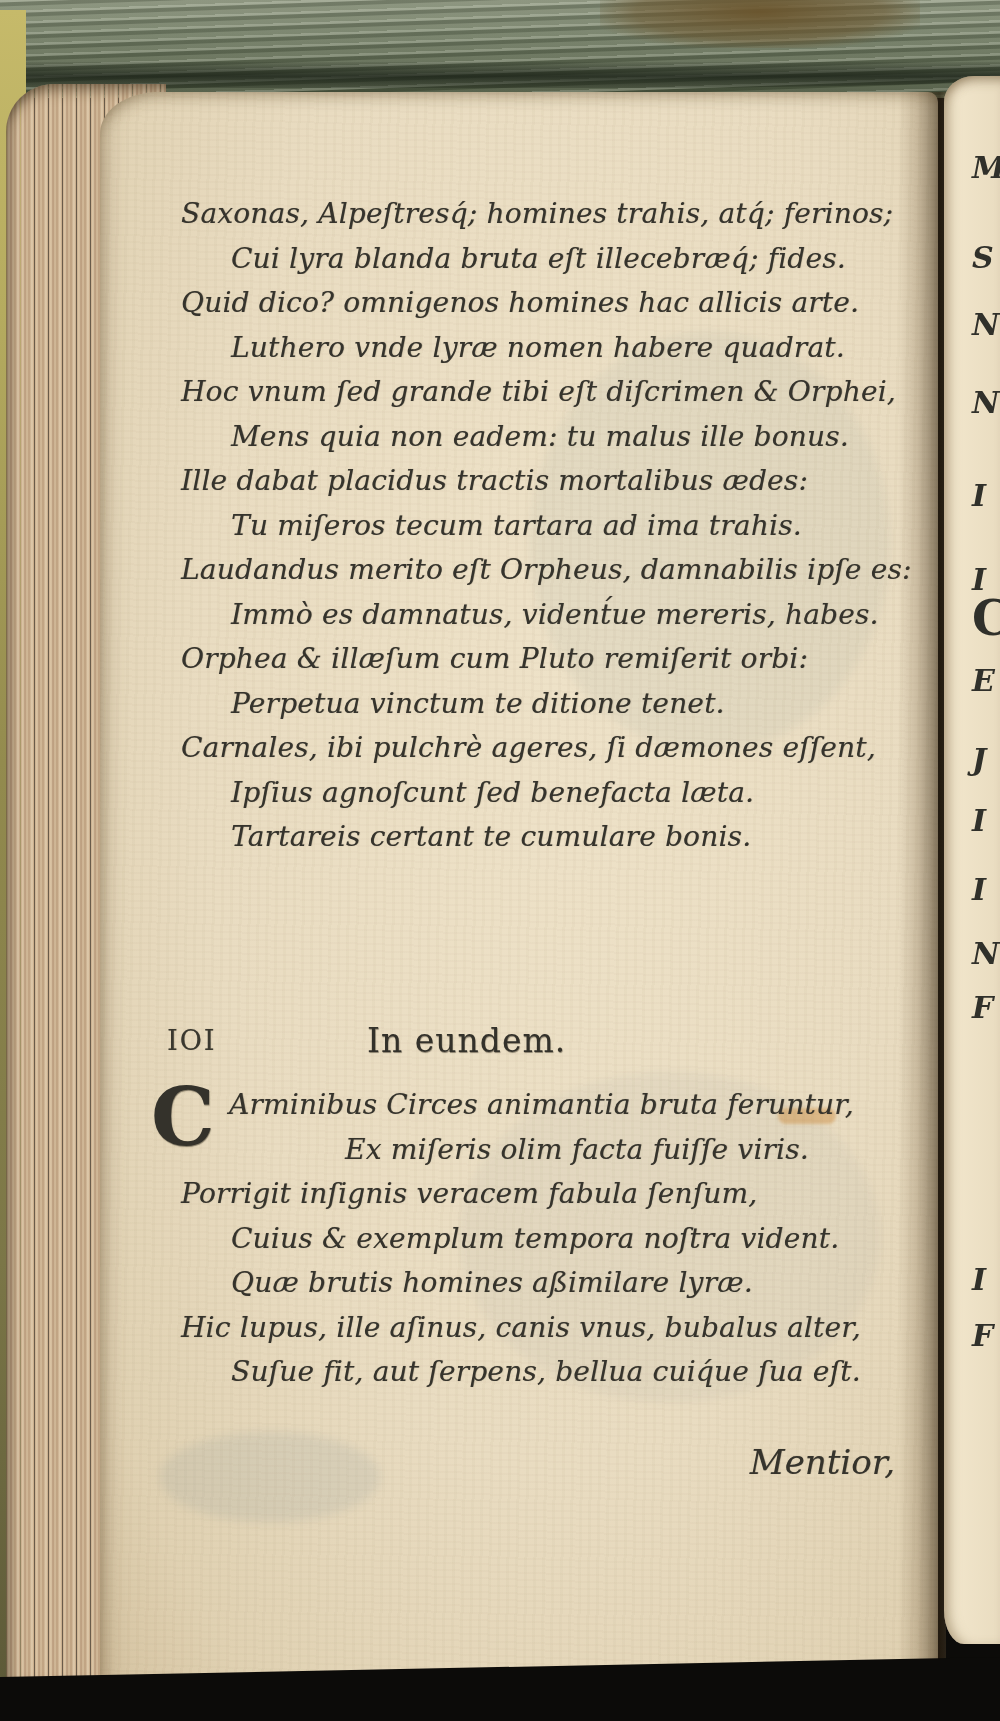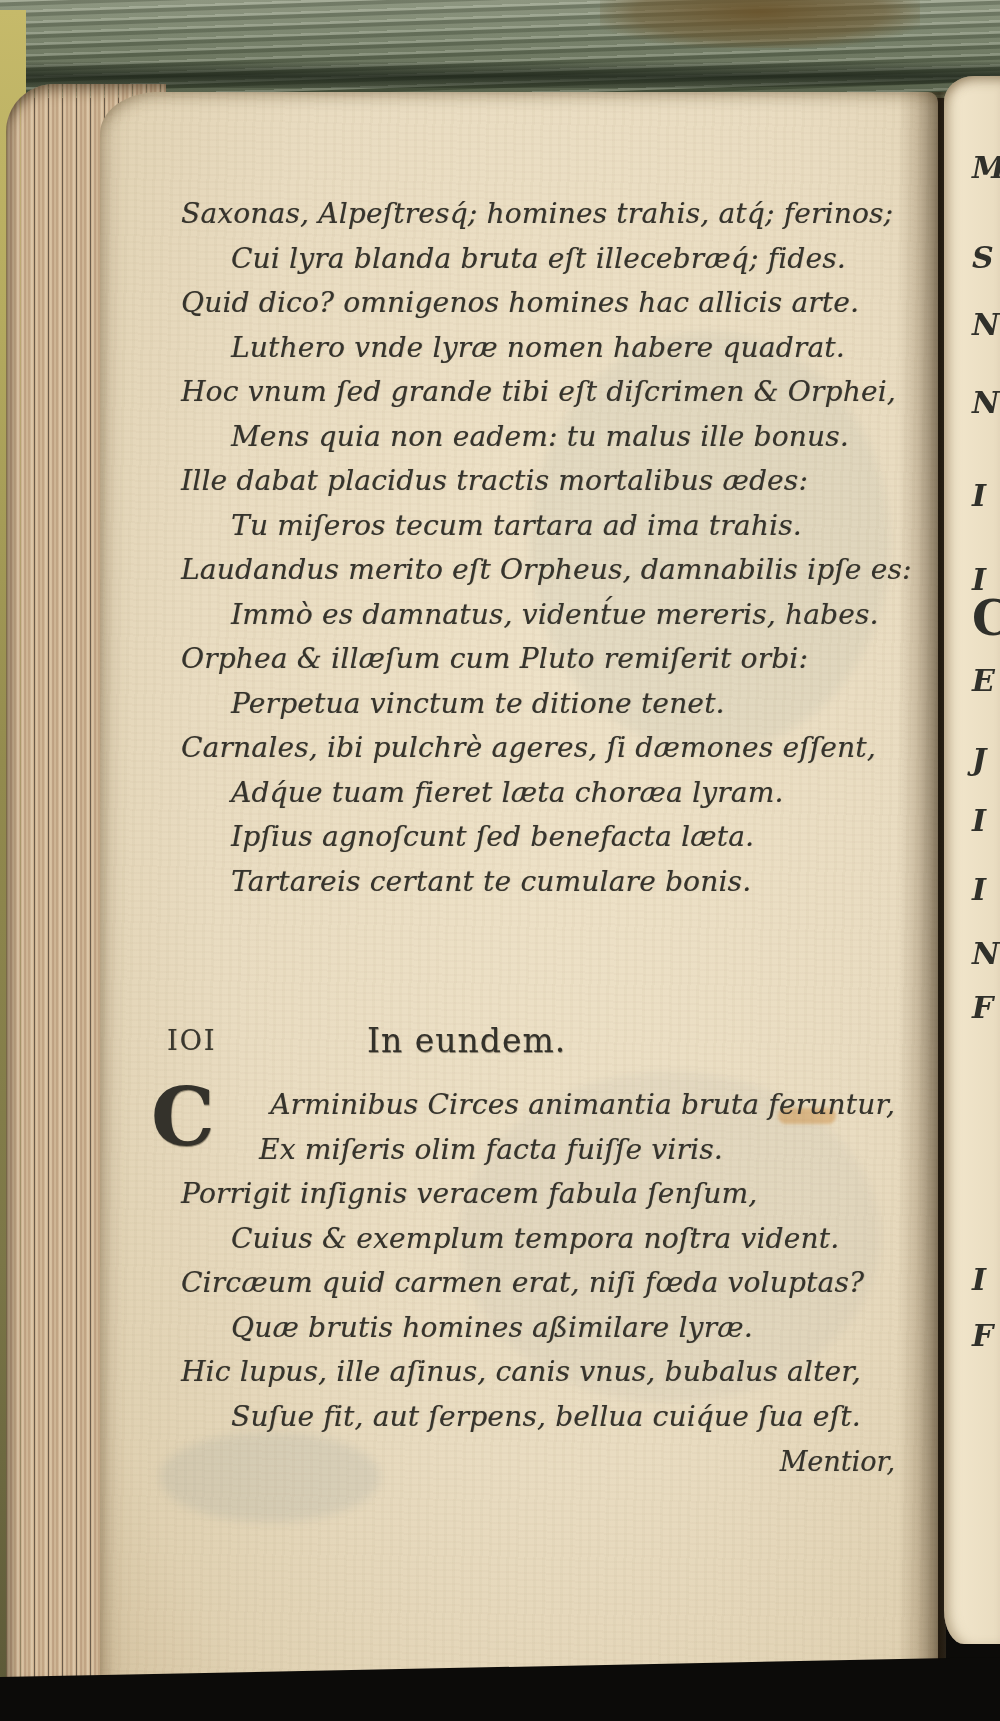--- a/index.html
+++ b/index.html
@@ -54,35 +54,35 @@
 
   
   .text-area{position:absolute;left:65px;top:0;width:730px;height:1600px;color:#35332c;}
   .verse{position:absolute;left:0;width:730px;font-style:italic;font-size:28px;
     letter-spacing:.2px;text-shadow:.4px .4px .7px rgba(45,40,28,.45);}
   #poem1{top:100px;}
   #poem2{top:991px;}
   .vline{white-space:nowrap;line-height:44.5px;height:44.5px;}
   .i0{padding-left:16px;}
   .i1{padding-left:66px;}
-  .i2{padding-left:64px;text-align:right;}
-  .i3{padding-left:94px;}
+  .i2{padding-left:64px;}
+  .i3{padding-left:94px;text-align:center;}
 
   .heading-row{position:absolute;left:0;top:926px;width:730px;height:46px;line-height:46px;}
   .poem-number{position:absolute;left:2px;font-size:27px;letter-spacing:2px;color:#3a382f;
     font-style:normal;text-shadow:.4px .4px .7px rgba(45,40,28,.45);}
   .poem-title{position:absolute;left:202px;font-size:33px;letter-spacing:1px;color:#33312a;
     font-style:normal;text-shadow:.5px .5px .8px rgba(45,40,28,.5);}
 
   .drop-cap{position:absolute;left:-14px;top:985px;font-size:80px;line-height:80px;
     font-weight:bold;font-style:normal;color:#34322b;
     text-shadow:.6px .6px 1px rgba(45,40,28,.55);}
 
   .catchword{position:absolute;left:520px;top:1348px;width:210px;text-align:right;
-    font-style:italic;font-size:27px;line-height:44px;color:#35332c;
+    font-style:italic;font-size:34px;line-height:44px;color:#35332c;
     text-shadow:.4px .4px .7px rgba(45,40,28,.45);}
 
   
   .gutter{position:absolute;left:898px;top:92px;width:48px;height:1600px;z-index:5;
     background:linear-gradient(90deg,rgba(0,0,0,0) 0%,rgba(96,74,46,.22) 40%,rgba(66,50,28,.48) 74%,rgba(52,38,20,.55) 86%,rgba(110,88,58,.30) 100%);}
 
   
   .right-sliver{position:absolute;left:944px;top:76px;width:56px;height:1568px;z-index:6;
     overflow:hidden;border-radius:30px 0 0 20px / 26px 0 0 34px;
     background:linear-gradient(90deg,#f5ead0 0%,#efe3c8 40%,#e9dcc0 100%);
@@ -126,38 +126,36 @@
           <div class="vline i1">Luthero vnde lyræ nomen habere quadrat.</div>
           <div class="vline i0">Hoc vnum ſed grande tibi eſt diſcrimen &amp; Orphei,</div>
           <div class="vline i1">Mens quia non eadem: tu malus ille bonus.</div>
           <div class="vline i0">Ille dabat placidus tractis mortalibus ædes:</div>
           <div class="vline i1">Tu miſeros tecum tartara ad ima trahis.</div>
           <div class="vline i0">Laudandus merito eſt Orpheus, damnabilis ipſe es:</div>
           <div class="vline i1">Immò es damnatus, vident́ue mereris, habes.</div>
           <div class="vline i0">Orphea &amp; illæſum cum Pluto remiſerit orbi:</div>
           <div class="vline i1">Perpetua vinctum te ditione tenet.</div>
           <div class="vline i0">Carnales, ibi pulchrè ageres, ſi dæmones eſſent,</div>
-          <div class="vline i1">Adq́ue tuam fieret læta choræa lyram.</div>
           <div class="vline i1">Ipſius agnoſcunt ſed benefacta læta.</div>
           <div class="vline i1">Tartareis certant te cumulare bonis.</div>
         </div>
 
       <div class="heading-row">
         <span class="poem-number">IOI</span>
         <span class="poem-title">In eundem.</span>
       </div>
 
       <span class="drop-cap">C</span>
 
       <div id="poem2" class="verse">
           <div class="vline i2">Arminibus Circes animantia bruta feruntur,</div>
           <div class="vline i3">Ex miſeris olim facta fuiſſe viris.</div>
           <div class="vline i0">Porrigit inſignis veracem fabula ſenſum,</div>
           <div class="vline i1">Cuius &amp; exemplum tempora noſtra vident.</div>
-          <div class="vline i0">Circæum quid carmen erat, niſi fœda voluptas?</div>
           <div class="vline i1">Quæ brutis homines aßimilare lyræ.</div>
           <div class="vline i0">Hic lupus, ille aſinus, canis vnus, bubalus alter,</div>
           <div class="vline i1">Suſue fit, aut ſerpens, bellua cuiq́ue ſua eſt.</div>
         </div>
 
       <div class="catchword">Mentior,</div>
     </div>
   </div>
 
   <div class="gutter"></div>

